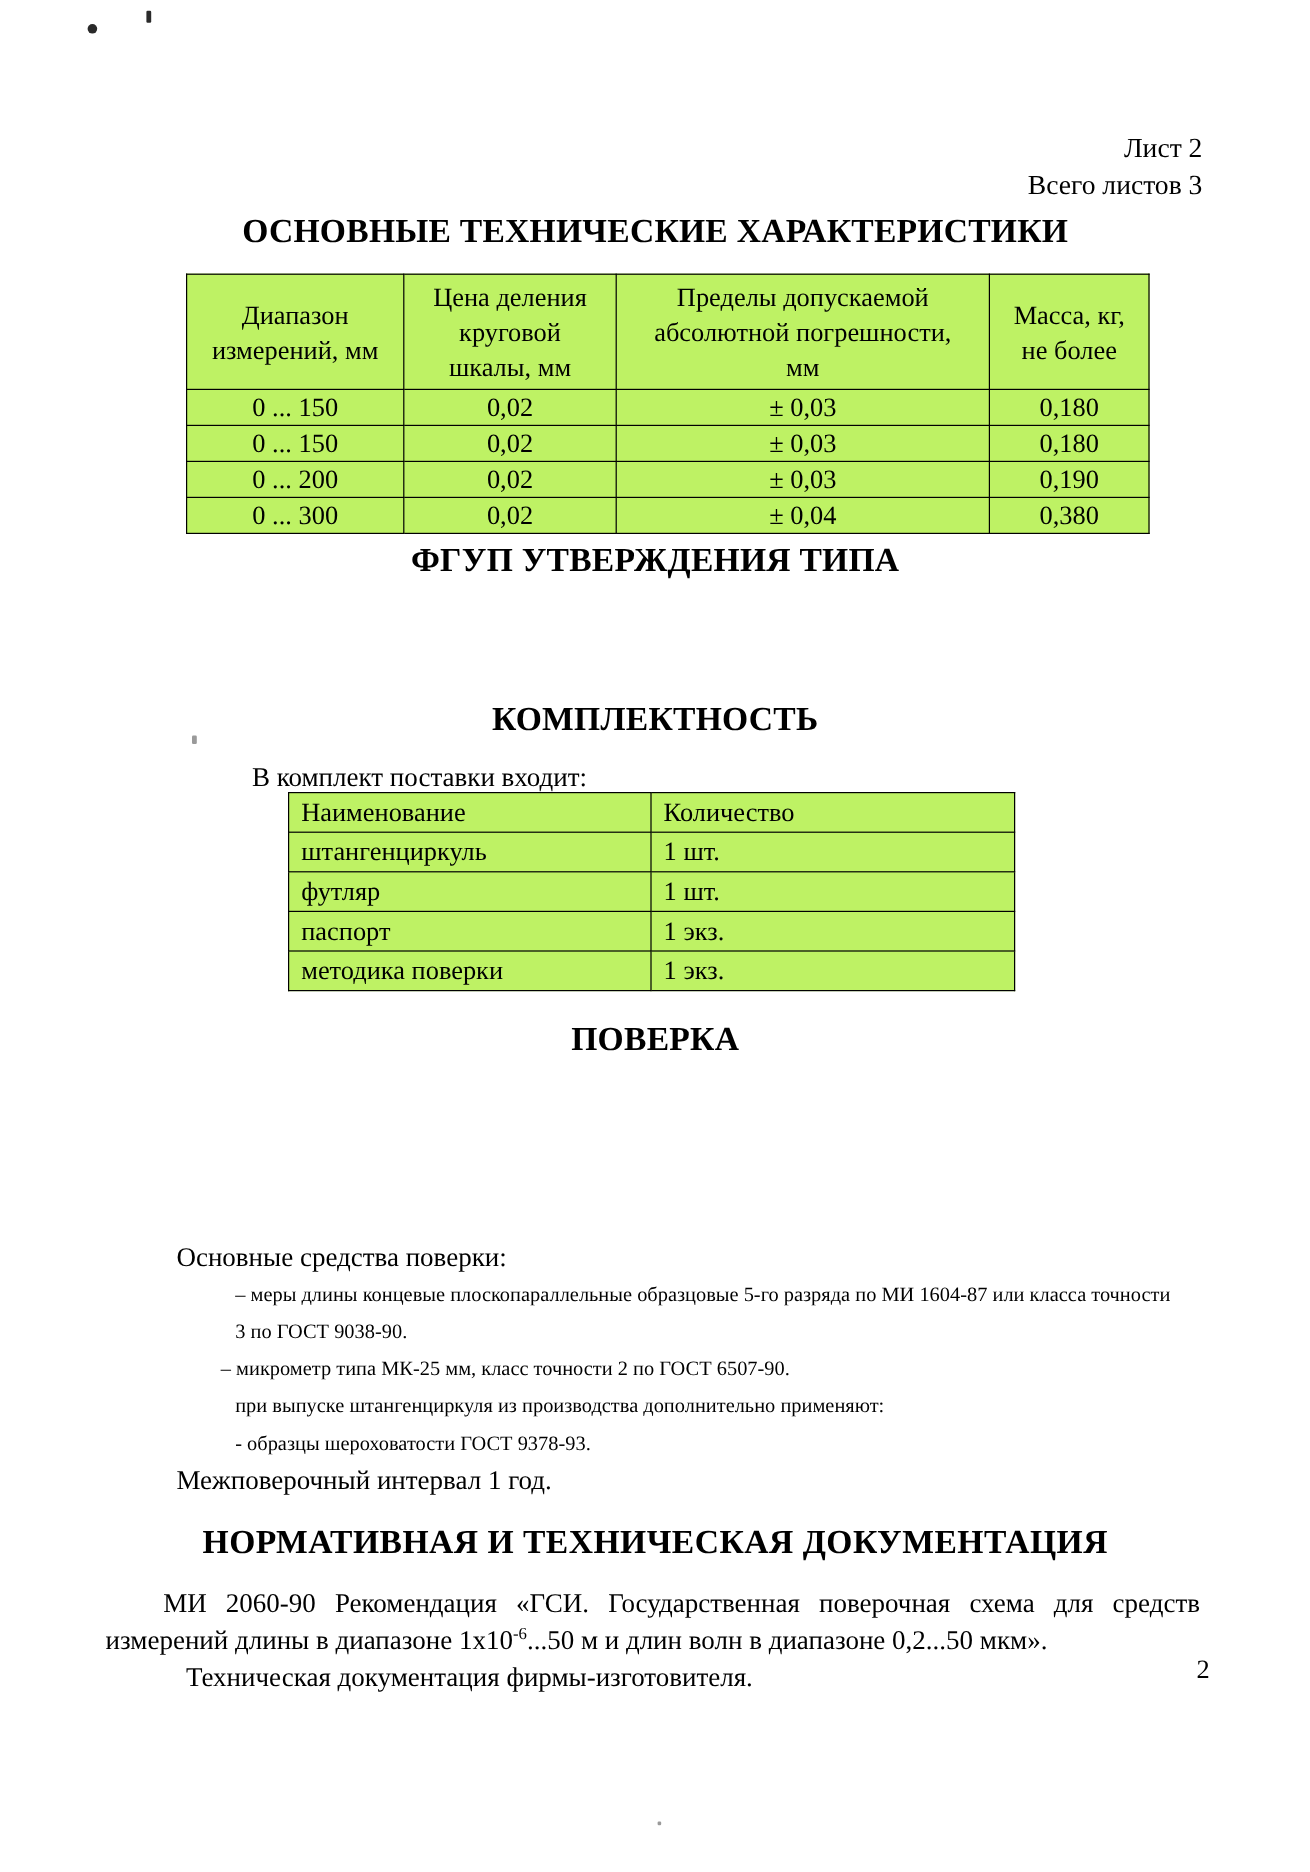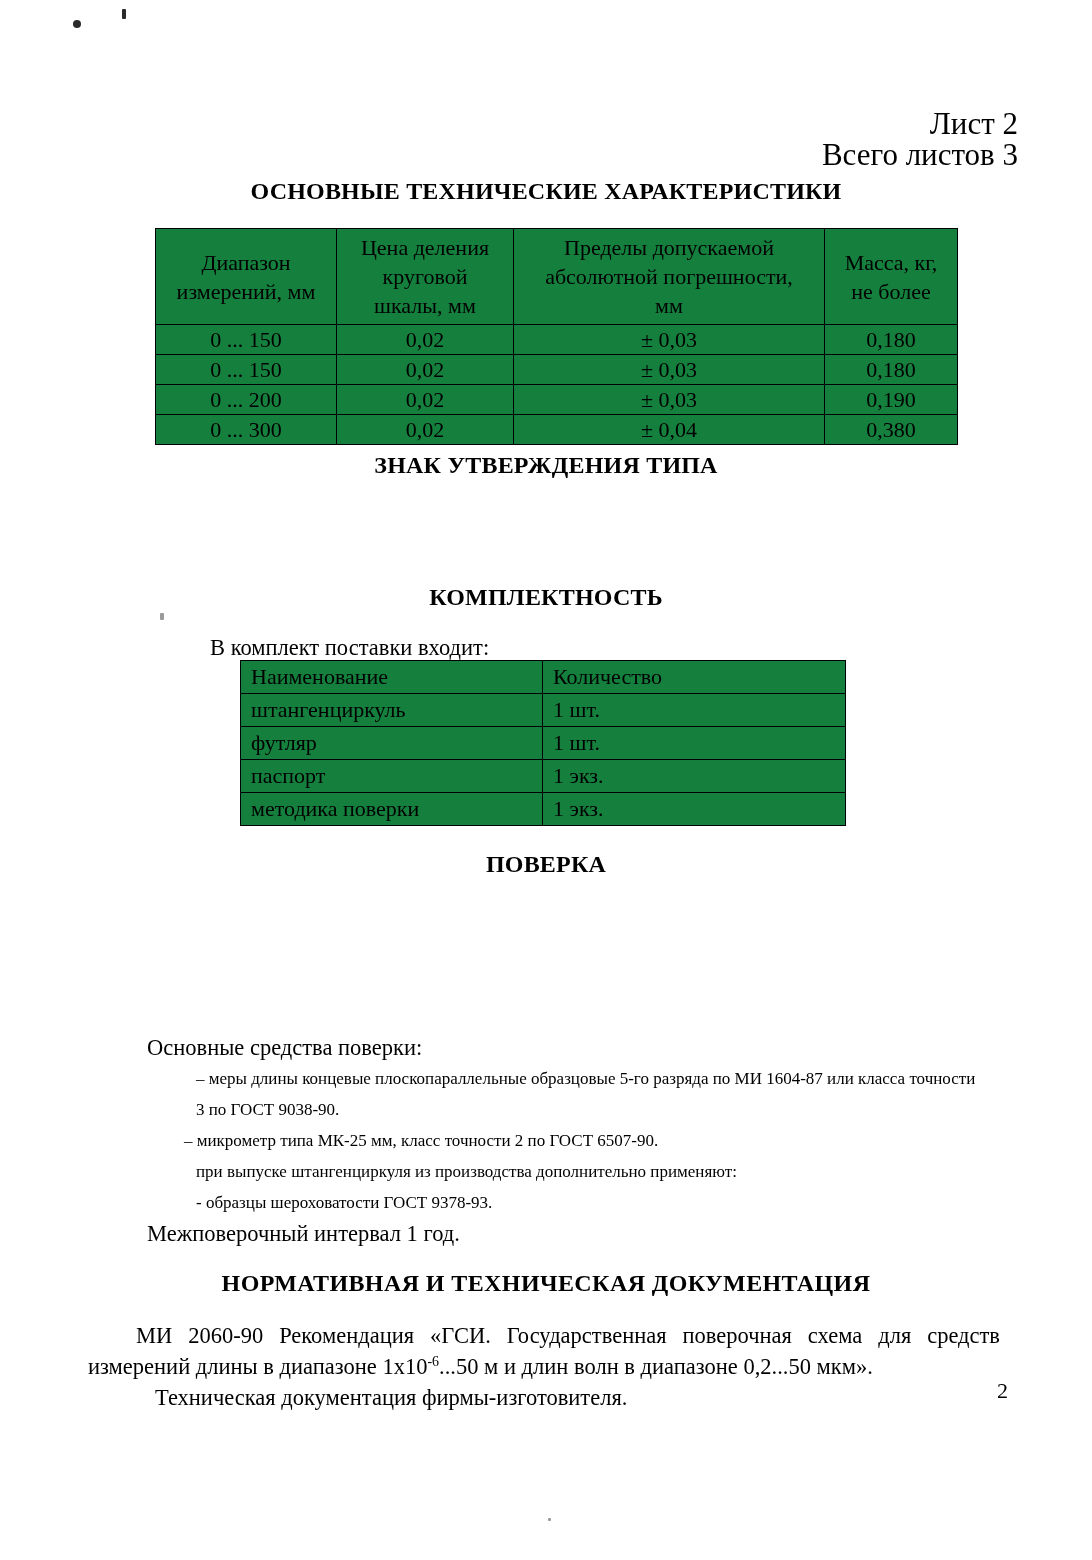--- a/index.html
+++ b/index.html
@@ -26,35 +26,35 @@
     position: absolute;
     background: #2a2a2a;
     border-radius: 1px;
   }
   .speck.faint { background: #9a9a9a; }
 
   
   .sheet-info {
     position: absolute;
     top: 108px;
-    right: 74px;
+    right: 90px;
     text-align: right;
-    font-size: 31px;
+    font-size: 23px;
     line-height: 31px;
     white-space: nowrap;
   }
 
   
   .section-heading {
     position: absolute;
     left: 0;
     width: 100%;
     text-align: center;
     font-weight: bold;
-    font-size: 24px;
+    font-size: 28px;
     letter-spacing: 0.2px;
   }
   .section-heading.wide { letter-spacing: 0.4px; }
 
   
   .para {
     position: absolute;
     font-size: 22.5px;
     line-height: 31px;
     text-align: justify;
@@ -77,21 +77,21 @@
     font-size: 0.62em;
     vertical-align: super;
     line-height: 0;
   }
 
   
   table.doc-table {
     position: absolute;
     border-collapse: collapse;
     font-size: 22px;
-    background: #15803d;
+    background: #bef264;
   }
   table.doc-table td,
   table.doc-table th {
     border: 1.6px solid #000000;
     padding: 1px 6px;
     font-weight: normal;
     vertical-align: middle;
   }
 
   
@@ -192,21 +192,21 @@
       </tr>
       <tr>
         <td class="c0">0 ... 300</td>
         <td class="c1">0,02</td>
         <td class="c2">± 0,04</td>
         <td class="c3">0,380</td>
       </tr>
     </tbody>
   </table>
 
-  <div class="section-heading" style="top:452px;">ЗНАК УТВЕРЖДЕНИЯ ТИПА</div>
+  <div class="section-heading" style="top:452px;">ФГУП УТВЕРЖДЕНИЯ ТИПА</div>
 
 
   <div class="section-heading" style="top:584px;">КОМПЛЕКТНОСТЬ</div>
 
   <div class="line" style="left:210px; top:632px;">В комплект поставки входит:</div>
 
   <table class="doc-table" id="kit-table">
     <thead>
       <tr>
         <td class="k0">Наименование</td>

